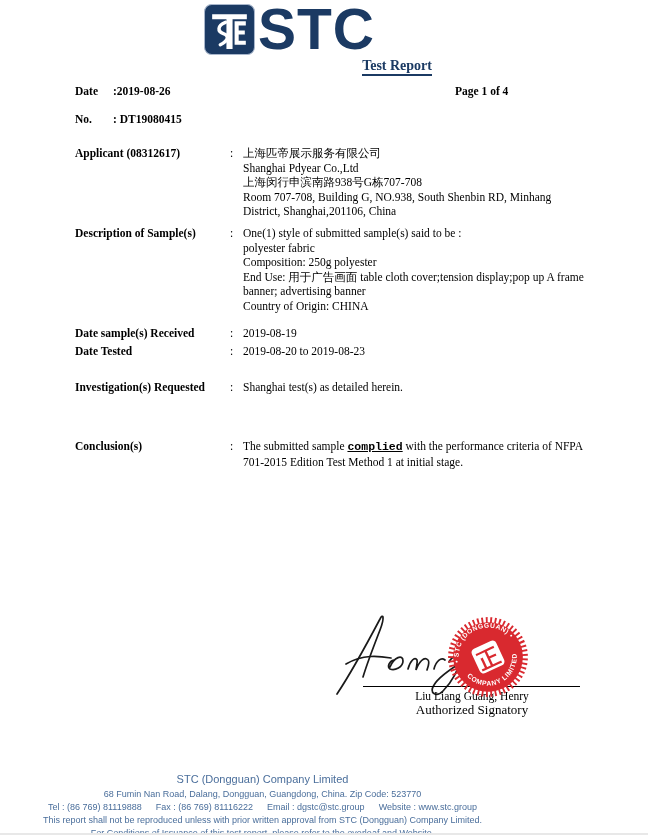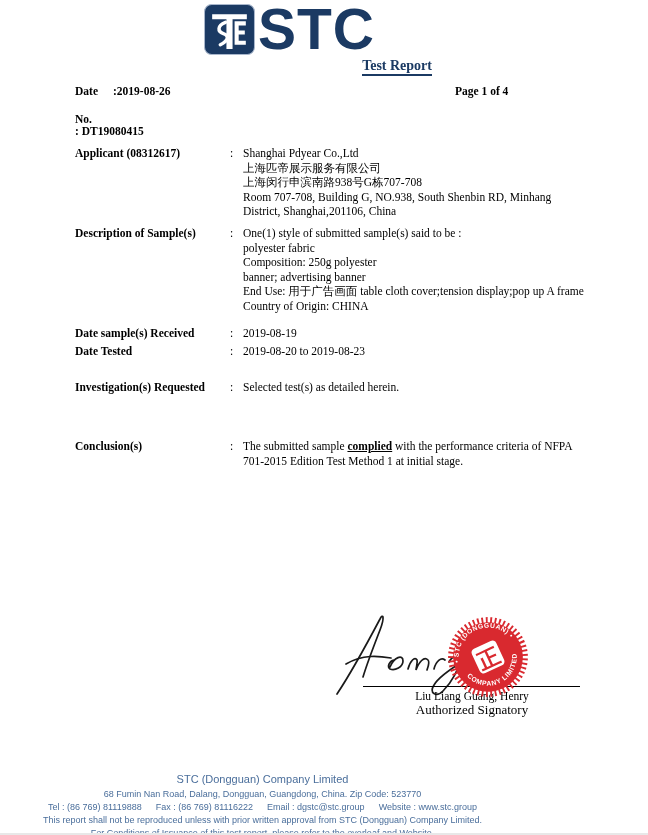--- a/index.html
+++ b/index.html
@@ -28,21 +28,21 @@
   }
   
   .meta-row{left:75px;display:flex;font-size:11.5px;font-weight:bold;}
   .meta-row .ml{width:38px;}
   .page-no{left:455px;top:85px;font-size:11.5px;font-weight:bold;}
   
   .field{left:75px;display:grid;grid-template-columns:155px 13px 352px;font-size:11.5px;line-height:14.6px;}
   .field .lbl{font-weight:bold;}
   .field .colon{}
   .field .val{}
-  .emph{font-weight:bold;text-decoration:underline;}
+  .emph{font-weight:bold;text-decoration:underline;font-family:Liberation Mono, monospace;}
   
   .sig-svg{left:333px;top:610px;}
   .sig-line{left:363px;top:686px;width:217px;height:0;border-top:1.6px solid #000;}
   .sig-name{left:363px;top:689px;width:218px;text-align:center;font-size:11.5px;line-height:14px;}
   .sig-role{left:363px;top:703px;width:218px;text-align:center;font-size:13px;line-height:14px;}
   .seal{left:446px;top:615px;width:84px;height:84px;z-index:5;}
   
   .footer-line{
     left:0;width:525px;text-align:center;
     font-family:"Liberation Sans", sans-serif;color:#4a6e9b;
@@ -69,66 +69,66 @@
 </div>
 <div class="abs report-title">
   <span>Test Report</span>
 </div>
 
 <div class="abs meta-row" style="top:85px;">
   <div class="ml">Date</div>
   <div>:2019-08-26</div>
 </div>
 <div class="abs page-no">Page 1 of 4</div>
-<div class="abs meta-row" style="top:113px;flex-direction:column;">
+<div class="abs meta-row" style="top:113px;">
   <div class="ml">No.</div>
   <div>: DT19080415</div>
 </div>
 
 <div class="abs field" style="top:146px;">
   <div class="lbl">Applicant (08312617)</div>
   <div class="colon">:</div>
   <div class="val">
+    <div>上海匹帝展示服务有限公司</div>
     <div>Shanghai Pdyear Co.,Ltd</div>
-    <div>上海匹帝展示服务有限公司</div>
     <div>上海闵行申滨南路938号G栋707-708</div>
     <div>Room 707-708, Building G, NO.938, South Shenbin RD, Minhang</div>
     <div>District, Shanghai,201106, China</div>
   </div>
 </div>
 
 <div class="abs field" style="top:226px;">
   <div class="lbl">Description of Sample(s)</div>
   <div class="colon">:</div>
   <div class="val">
     <div>One(1) style of submitted sample(s) said to be :</div>
     <div>polyester fabric</div>
     <div>Composition: 250g polyester</div>
+    <div>End Use: 用于广告画面 table cloth cover;tension display;pop up A frame</div>
     <div>banner; advertising banner</div>
-    <div>End Use: 用于广告画面 table cloth cover;tension display;pop up A frame</div>
     <div>Country of Origin: CHINA</div>
   </div>
 </div>
 
 <div class="abs field" style="top:326px;">
   <div class="lbl">Date sample(s) Received</div>
   <div class="colon">:</div>
   <div class="val">2019-08-19</div>
 </div>
 
 <div class="abs field" style="top:344px;">
   <div class="lbl">Date Tested</div>
   <div class="colon">:</div>
   <div class="val">2019-08-20 to 2019-08-23</div>
 </div>
 
 <div class="abs field" style="top:380px;">
   <div class="lbl">Investigation(s) Requested</div>
   <div class="colon">:</div>
-  <div class="val">Selected test(s) as detailed herein.</div>
+  <div class="val">Shanghai test(s) as detailed herein.</div>
 </div>
 
 <div class="abs field" style="top:407px;margin-top:32px;">
   <div class="lbl">Conclusion(s)</div>
   <div class="colon">:</div>
   <div class="val"><span>The submitted sample </span><span class="emph">complied</span><span> with the performance criteria of NFPA 701-2015 Edition Test Method 1 at initial stage.</span></div>
 </div>
 
 <svg class="abs sig-svg" width="150" height="92" viewBox="0 0 150 92">
   <g fill="none" stroke="#1a1a1a" stroke-width="1.7" stroke-linecap="round">

